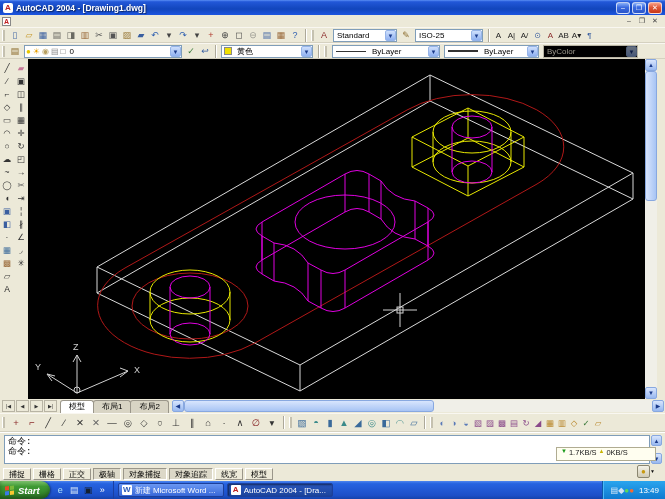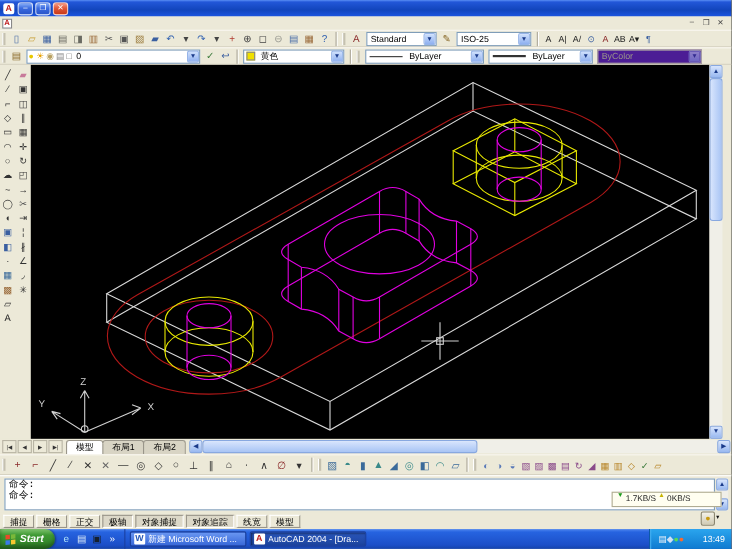--- a/index.html
+++ b/index.html
@@ -27,21 +27,21 @@
   #tb1{top:27px;height:16px}
   #tb2{top:43px;height:16px}
   .grip{width:3px;height:11px;margin:0 3px 0 2px;border-left:1px solid #fff;background:#c5c1b0;flex:none}
   .tbgroup{display:flex;align-items:center}
   .tbtn{width:14px;height:14px;display:flex;align-items:center;justify-content:center;font-size:9px;border:none;background:transparent;padding:0;flex:none}
   .vbtn{width:13px;height:13px;display:flex;align-items:center;justify-content:center;font-size:8.5px;border:none;background:transparent;padding:0;flex:none}
   .sep{width:1px;height:13px;background:#aca899;box-shadow:1px 0 0 #fff;margin:0 3px;flex:none}
   .combo{height:13px;background:#fff;border:1px solid #7f9db9;display:flex;align-items:center;font-size:8px;margin:0 2px;flex:none}
   .combo-val{flex:1;padding:0 3px;white-space:nowrap;overflow:hidden}
   .combo-arrow{width:11px;height:11px;background:linear-gradient(180deg,#cfe0fc,#8fb0f0);border:1px solid #96b4e8;border-radius:2px;color:#1a3a8a;font-size:6px;line-height:10px;text-align:center;flex:none}
-  .combo.disabled{background:#4c1d95;border-color:#b8b4a4}
+  .combo.disabled{background:#000000;border-color:#b8b4a4}
   .combo.disabled .combo-val{color:#9a968a}
   .lyr-ic{margin:0 1px;font-size:8px;line-height:11px}
   .swatch{width:8px;height:8px;background:#f0e000;border:1px solid #888;margin:0 2px;flex:none}
   .line-sample{flex:none;width:30px;border-top:1px solid #333;margin:0 3px}
   .line-sample.thick{border-top-width:2px}
   
   .leftbars{position:absolute;left:0;top:59px;width:28px;height:340px;background:#ece9d8;display:flex}
   .vcol{width:14px;display:flex;flex-direction:column;align-items:center;padding-top:2px}
   
   .canvas{position:absolute;left:28px;top:59px;width:617px;height:340px;background:#000}
@@ -84,37 +84,38 @@
   .qlaunch{display:flex;align-items:center;gap:1px;padding:0 4px;border-right:1px solid #1a3fa0;height:18px}
   .qlicon{width:13px;height:14px;font-size:9px;line-height:14px;text-align:center;border:none;background:transparent;padding:0}
   .tasks{display:flex;gap:3px;padding:0 4px}
   .task{width:106px;height:14px;background:linear-gradient(180deg,#6a97f2,#3767d8);border:1px solid #1c3f9a;border-radius:2px;color:#fff;font-size:8px;display:flex;align-items:center;gap:3px;padding:0 3px}
   .task.active{background:linear-gradient(180deg,#2a56bc,#1c449e);box-shadow:inset 1px 1px 2px rgba(0,0,0,.5)}
   .task-icon{width:10px;height:10px;background:#fff;border-radius:1px;font-weight:bold;font-size:8px;line-height:10px;text-align:center;flex:none}
   .task-label{white-space:nowrap;overflow:hidden}
   .tray{margin-left:auto;height:18px;display:flex;align-items:center;gap:3px;padding:0 6px 0 8px;color:#fff;
     background:linear-gradient(180deg,#2aa5ee,#0f7ad0);border-left:1px solid #0c5aa8;box-shadow:inset 1px 0 0 #4ab8f8}
   .tray-ic{font-size:8px}
-  .clock{font-size:8px;margin-left:14px}
+  .clock{font-size:8px;margin-left:2px}
   
   .net-overlay{position:absolute;left:556px;top:447px;width:100px;height:14px;background:#fffef0;border:1px solid #b0ac92;display:flex;gap:2px;font-size:7.5px;padding:0 4px;z-index:6;color:#222}
   .net-overlay .dn{color:#1a9a1a;font-size:6px}
   .net-overlay .up{color:#c8b400;font-size:6px}
   .float-icon{position:absolute;left:637px;top:463px;width:20px;height:16px;z-index:7;display:flex;align-items:center}
   .float-icon .bubble{width:13px;height:13px;background:linear-gradient(180deg,#f4f2e8,#cfcab4);border:1px solid #8a8670;border-radius:2px;font-size:8px;line-height:12px;text-align:center;color:#c89a10}
   .float-icon .drop{font-size:5px;color:#111}
   .glyph{pointer-events:none}
 </style>
 </head>
 <body>
 
 <div class="app">
 
   <div class="titlebar">
     <span class="title-icon">A</span>
+    <span class="title-text">AutoCAD 2004 - [Drawing1.dwg]</span>
     <span class="winbtns">
       <button class="winbtn">–</button>
       <button class="winbtn">❐</button>
       <button class="winbtn close">✕</button>
     </span>
   </div>
 
   <div class="menubar">
     <span class="doc-icon">A</span>
     <span class="mini-btns">

